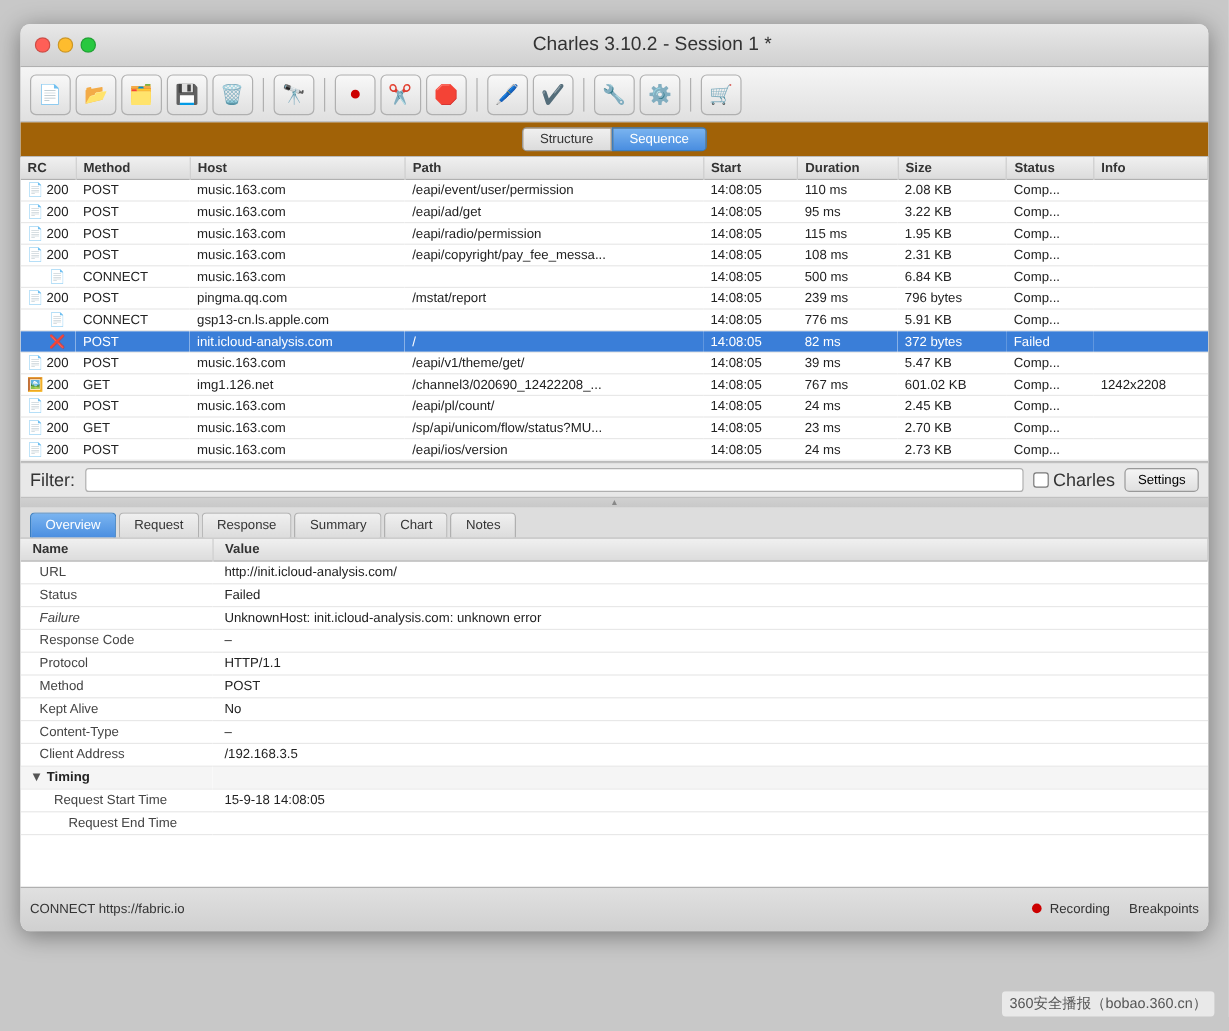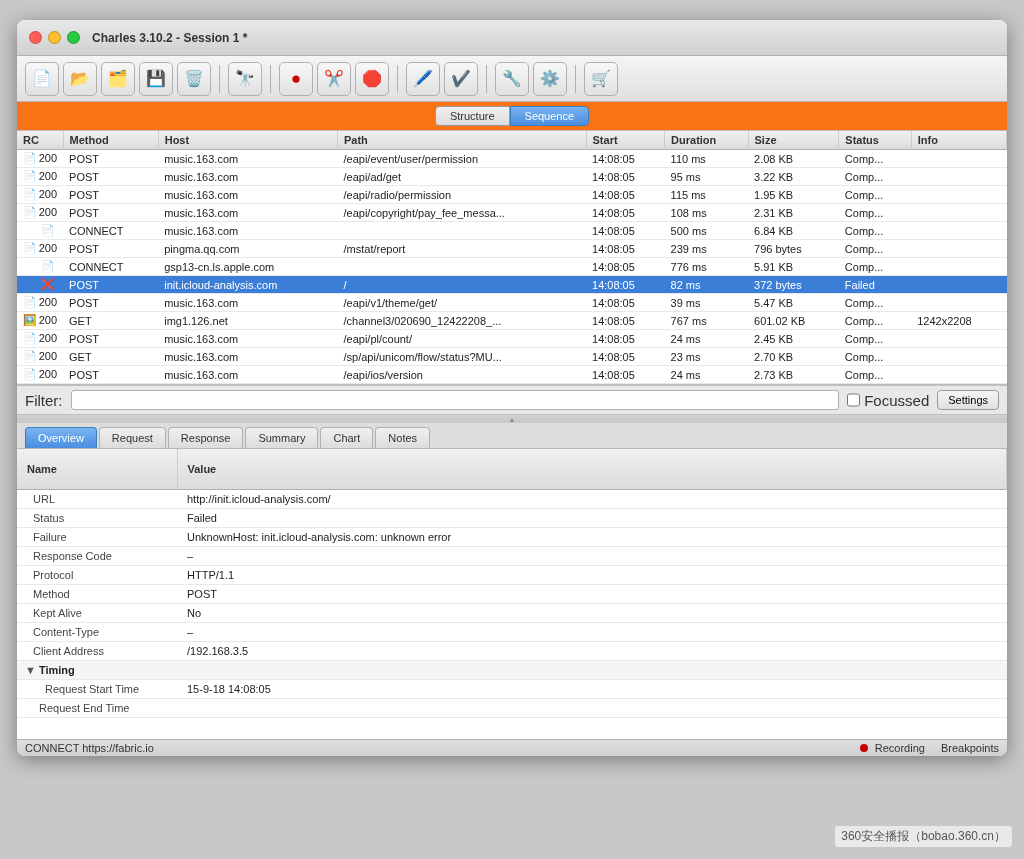--- a/index.html
+++ b/index.html
@@ -37,24 +37,24 @@
       width: 13px;
       height: 13px;
       border-radius: 50%;
       border: 1px solid rgba(0,0,0,0.2);
     }
     .tl-close { background: #ff5f57; }
     .tl-minimize { background: #febc2e; }
     .tl-maximize { background: #28c840; }
     .title-text {
       flex: 1;
-      text-align: left;
-      font-size: 12px;
+      text-align: center;
+      font-size: 16px;
       color: #333;
-      font-weight: 700;
+      font-weight: 400;
     }
     
     .toolbar {
       background: linear-gradient(to bottom, #f5f5f5, #e0e0e0);
       height: 46px;
       display: flex;
       align-items: center;
       padding: 0 8px;
       gap: 4px;
       border-bottom: 1px solid #b8b8b8;
@@ -75,21 +75,21 @@
       width: 1px;
       height: 28px;
       background: #b0b0b0;
       margin: 0 4px;
     }
     
     .view-toggle {
       display: flex;
       justify-content: center;
       padding: 4px 0;
-      background: #f97316;
+      background: #a16207;
       border-bottom: 1px solid #bbb;
     }
     .view-btn {
       padding: 3px 14px;
       font-size: 11px;
       border: 1px solid #999;
       cursor: pointer;
       background: linear-gradient(to bottom, #f0f0f0, #dcdcdc);
       color: #333;
     }
@@ -225,21 +225,21 @@
       width: 100%;
       border-collapse: collapse;
       font-size: 11px;
     }
     .detail-table thead tr {
       background: linear-gradient(to bottom, #f0f0f0, #dcdcdc);
       border-bottom: 1px solid #b0b0b0;
     }
     .detail-table thead th {
       text-align: left;
-      padding: 14px 10px;
+      padding: 3px 10px;
       border-right: 1px solid #ccc;
       font-weight: 600;
       color: #333;
     }
     .detail-table tbody tr {
       border-bottom: 1px solid #e8e8e8;
     }
     .detail-table tbody td {
       padding: 3px 10px;
       color: #222;
@@ -261,21 +261,21 @@
     ::-webkit-scrollbar-track { background: #e0e0e0; }
     ::-webkit-scrollbar-thumb {
       background: #a0a0a0;
       border-radius: 6px;
       border: 2px solid #e0e0e0;
     }
     
     .status-bar {
       display: flex;
       align-items: center;
-      padding: 2px 8px;
+      padding: 12px 8px;
       background: linear-gradient(to bottom, #e0e0e0, #d0d0d0);
       border-top: 1px solid #b0b0b0;
       font-size: 11px;
       color: #333;
       justify-content: space-between;
     }
     .status-right {
       display: flex;
       gap: 16px;
     }
@@ -503,21 +503,21 @@
           </tbody>
       </table>
     </div>
   </div>
 
   <div class="filter-bar">
     <label>Filter:</label>
     <input type="text" style="">
     <div class="focussed-check">
       <input type="checkbox" style="">
-      <label>Focussed</label>
+      <label>Charles</label>
     </div>
     <button class="settings-btn">Settings</button>
   </div>
 
   <div class="panel-drag"></div>
 
   <div class="tabs-bar">
     <div class="tab active">Overview</div>
     <div class="tab">Request</div>
     <div class="tab">Response</div>
@@ -537,21 +537,21 @@
       <tbody id="detail-tbody">
       <tr>
             <td class="name-col" style="padding-left: 16px;">URL</td>
             <td>http://init.icloud-analysis.com/</td>
           </tr>
           <tr>
             <td class="name-col" style="padding-left: 16px;">Status</td>
             <td>Failed</td>
           </tr>
           <tr>
-            <td class="name-col" style="padding-left: 16px;">Failure</td>
+            <td class="name-col" style="padding-left: 16px; font-style: italic;">Failure</td>
             <td>UnknownHost: init.icloud-analysis.com: unknown error</td>
           </tr>
           <tr>
             <td class="name-col" style="padding-left: 16px;">Response Code</td>
             <td>–</td>
           </tr>
           <tr>
             <td class="name-col" style="padding-left: 16px;">Protocol</td>
             <td>HTTP/1.1</td>
           </tr>
@@ -573,21 +573,21 @@
           </tr>
           <tr class="section-header">
             <td class="name-col" style="padding-left: 8px; font-weight: 700;"><span style="color: rgb(85, 85, 85);">▼ </span>Timing</td>
             <td></td>
           </tr>
           <tr>
             <td class="name-col" style="padding-left: 28px;">Request Start Time</td>
             <td>15-9-18 14:08:05</td>
           </tr>
           <tr>
-            <td class="name-col" style="padding-left: 22px;">Request End Time</td>
+            <td class="name-col" style="padding-left: 40px;">Request End Time</td>
             <td></td>
           </tr>
         </tbody>
     </table>
   </div>
 
   <div class="status-bar">
     <span>CONNECT https://fabric.io</span>
     <div class="status-right">
       <span>

